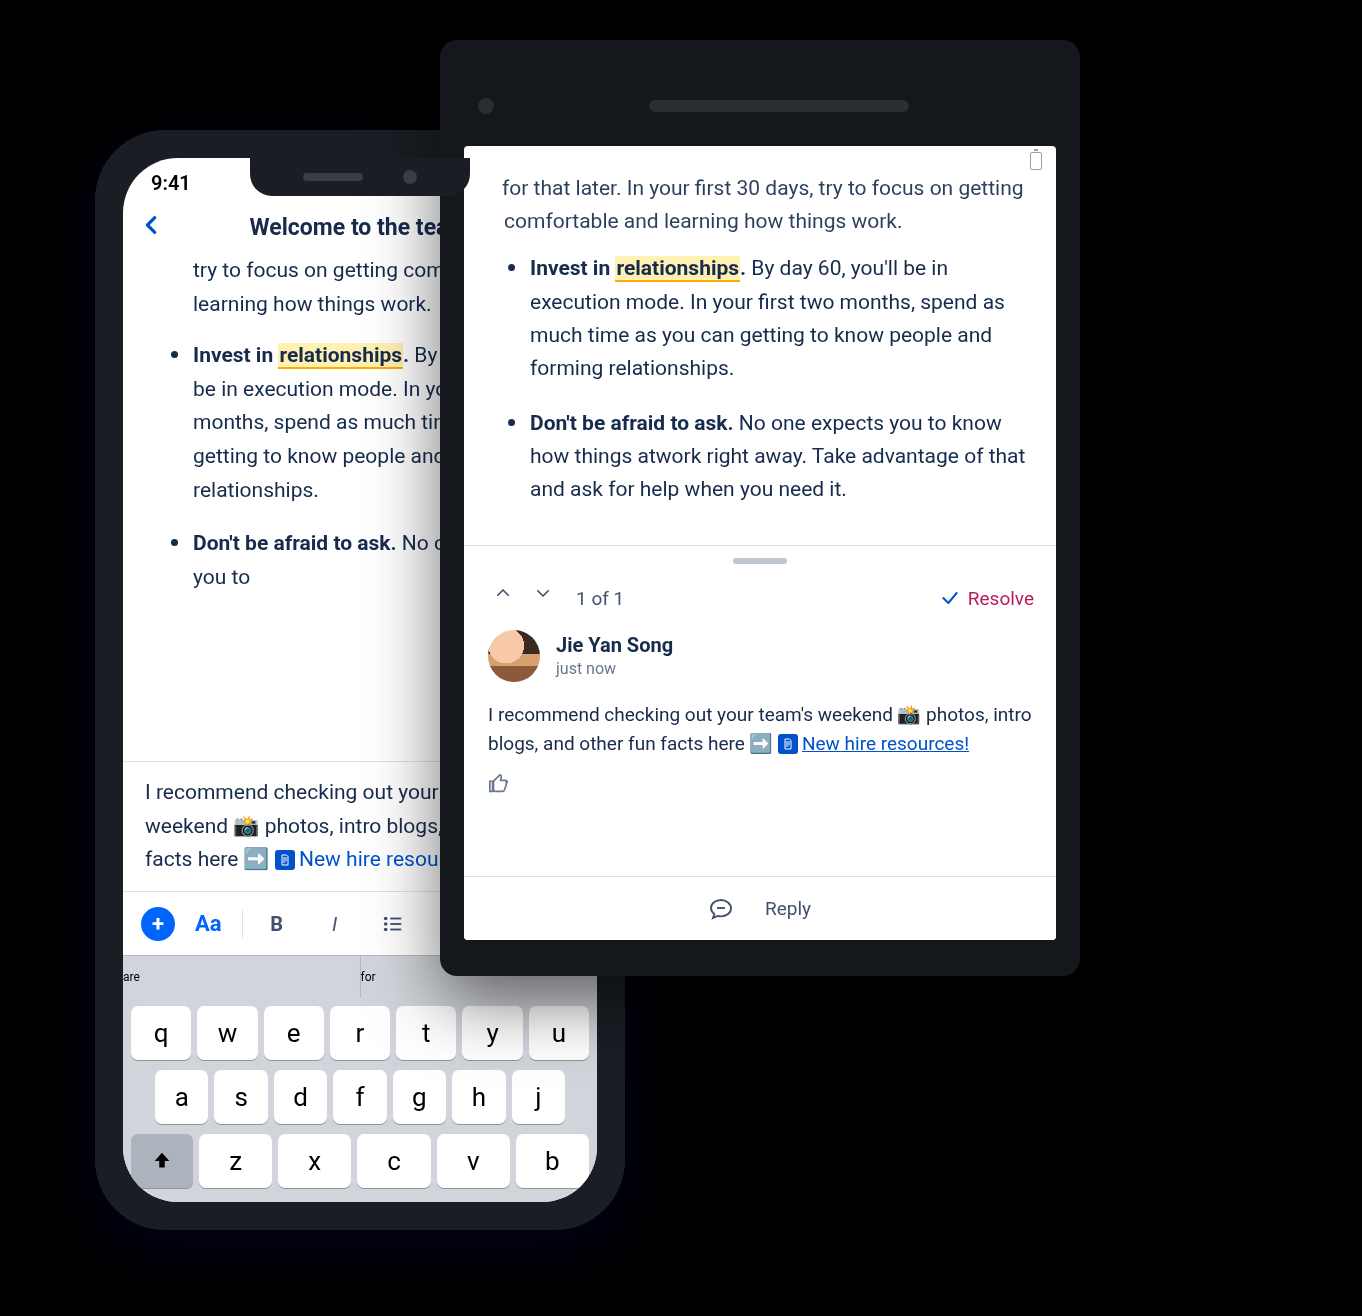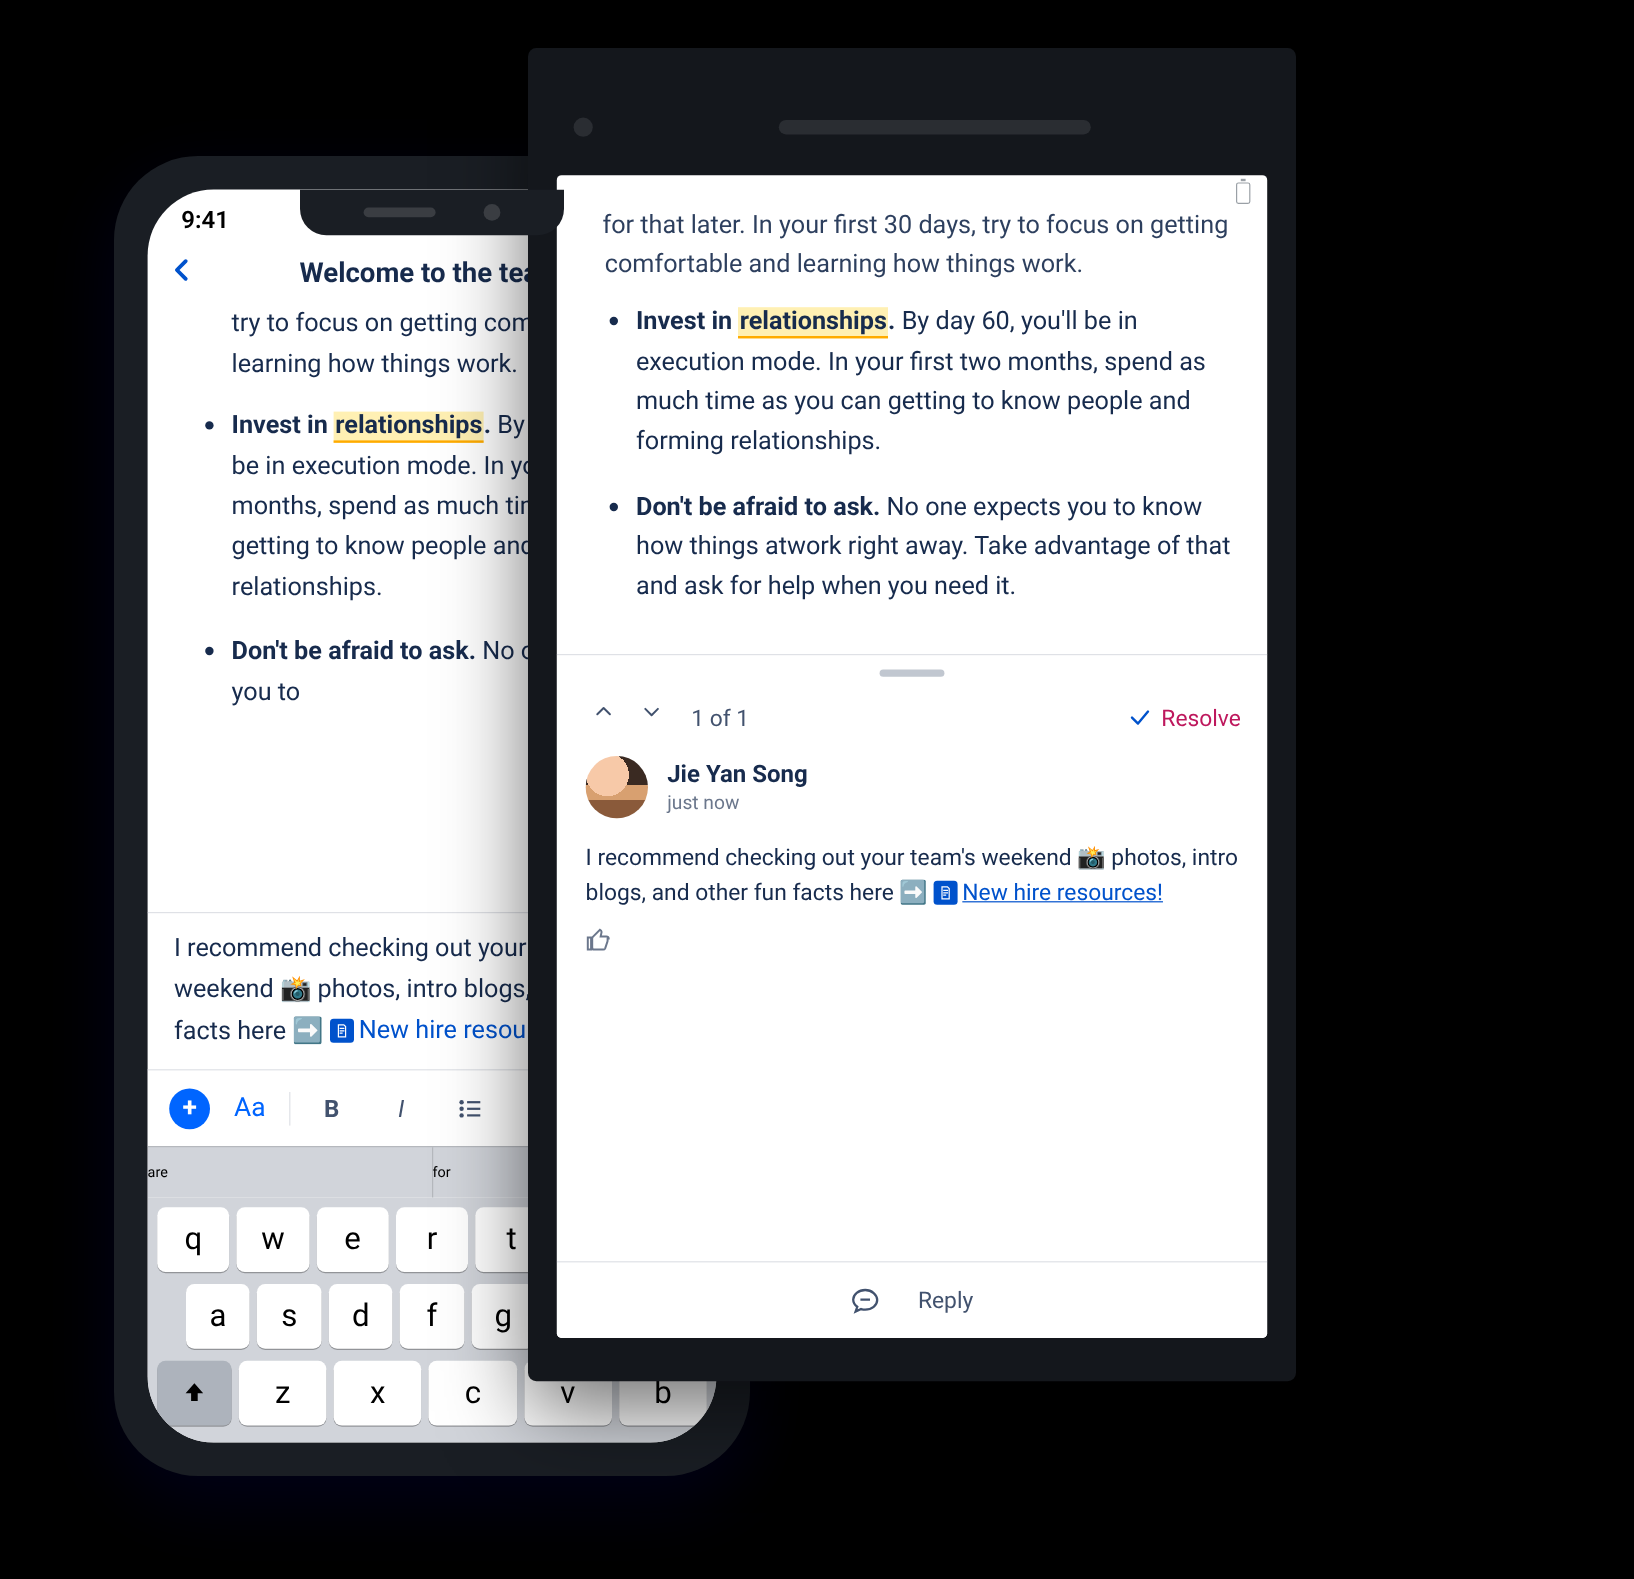--- a/index.html
+++ b/index.html
@@ -20,36 +20,36 @@
 .ip-content ul{list-style:none}
 .ip-content li{position:relative;padding-left:24px;margin-bottom:20px}
 .ip-content li::before{content:"";position:absolute;left:2px;top:12px;width:7px;height:7px;background:#172b4d;border-radius:50%}
 .hl{background:#fff0b3;border-bottom:2px solid #ffab00;padding:0 1px}
 .ip-comment{border-top:1px solid #dfe1e6;padding:14px 22px;font-size:21px;color:#172b4d;line-height:1.6}
 .doc-chip{display:inline-flex;align-items:center;gap:4px;color:#0052cc}
 .doc-chip .dicon{display:inline-flex;align-items:center;justify-content:center;width:20px;height:20px;background:#0052cc;border-radius:3px}
 .doc-chip .dicon svg{width:12px;height:12px;fill:#fff}
 .ip-toolbar{border-top:1px solid #dfe1e6;height:64px;display:flex;align-items:center;padding:0 18px;gap:10px;background:#fff}
 .ip-toolbar .circle{width:34px;height:34px;border-radius:50%;background:#0065ff;display:flex;align-items:center;justify-content:center;color:#fff;font-size:22px;font-weight:700}
-.ip-toolbar .aa{font-size:22px;font-weight:400;color:#0065ff;padding:0 10px}
+.ip-toolbar .aa{font-size:22px;font-weight:700;color:#0065ff;padding:0 10px}
 .ip-toolbar .sep{width:1px;height:28px;background:#dfe1e6}
 .ip-toolbar .btn{width:48px;height:40px;display:flex;align-items:center;justify-content:center;color:#42526e;font-size:20px}
 .ip-toolbar .btn svg{width:22px;height:22px;fill:#42526e}
 .ip-suggest{background:#d1d4da;display:flex;border-top:1px solid #b5b8bd}
 .ip-suggest .sug{flex:1;padding:14px 0;font-size:12px;color:#000;border-right:1px solid #b5b8bd}
 .ip-suggest .sug:last-child{border-right:0}
 .ip-kbd{background:#d1d4da;padding:8px 4px 14px;display:flex;flex-direction:column;gap:10px}
 .krow{display:flex;gap:6px;justify-content:center;padding:0 4px}
 .key{background:#fff;border-radius:7px;height:54px;display:flex;align-items:center;justify-content:center;font-size:26px;color:#000;box-shadow:0 1px 0 rgba(0,0,0,.3);flex:1;min-width:0}
 .krow.r2{padding:0 28px}
 .key.fn{background:#adb3bc;flex:0 0 62px}
 .key.fn svg{width:22px;height:22px;fill:#000}
 
 
-.android{position:absolute;left:440px;top:40px;width:640px;height:1111px;background:#14171c;border-radius:7px;padding:26px 24px;box-shadow:0 25px 70px rgba(0,0,0,.55)}
+.android{position:absolute;left:440px;top:40px;width:640px;height:936px;background:#14171c;border-radius:17px;padding:26px 24px;box-shadow:0 25px 70px rgba(0,0,0,.55)}
 .and-top{height:80px;display:flex;align-items:center;gap:22px;padding:0 14px}
 .and-top .cam{width:16px;height:16px;border-radius:50%;background:#2a2d32}
 .and-top .spk{flex:0 0 260px;height:12px;background:#2a2d32;border-radius:6px;margin:0 auto}
 .and-screen{background:#fff;border-radius:4px;height:calc(100% - 90px);overflow:hidden;display:flex;flex-direction:column;position:relative}
 .and-status{height:30px;display:flex;justify-content:flex-end;align-items:center;padding:0 14px}
 .and-status .bat{width:12px;height:18px;border:1.5px solid #9aa0a6;border-radius:2px;position:relative}
 .and-status .bat::before{content:"";position:absolute;top:-4px;left:3px;width:4px;height:2px;background:#9aa0a6}
 .and-content{padding:6px 28px 16px 40px;color:#172b4d;font-size:21px;line-height:1.58}
 .and-content .cut{color:#172b4d;opacity:.9}
 .and-content ul{list-style:none;margin-top:14px}

